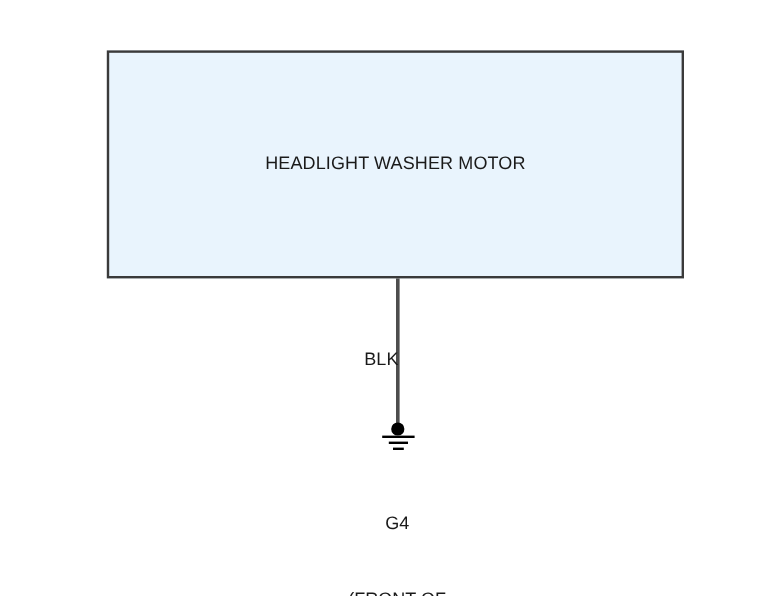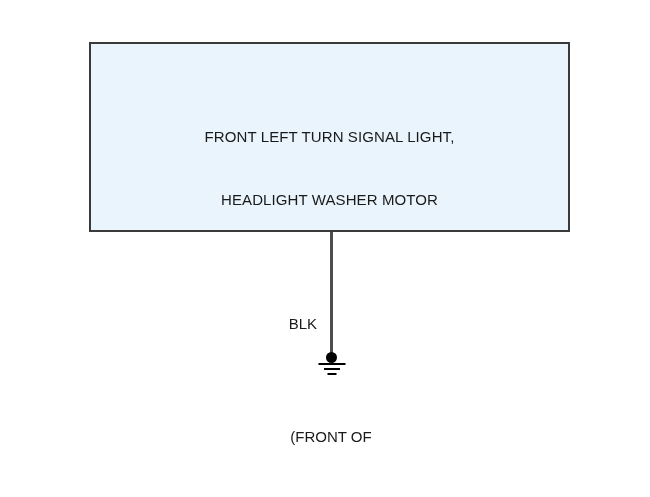--- a/index.html
+++ b/index.html
@@ -55,28 +55,27 @@
     position: absolute;
     left: 330px;
     top: 232px;
     width: 3px;
     height: 121px;
     background: #4d4d4d;
   }
 
   .wire-label {
     position: absolute;
-    left: 242px;
+    left: 257px;
     top: 290px;
     width: 75px;
     text-align: right;
     font-size: 15px;
     line-height: 19px;
     color: #1a1a1a;
-    margin-top: 24px;
   }
 
   
   .ground-symbol {
     position: absolute;
     left: 308px;
     top: 350px;
     width: 47px;
     height: 30px;
   }
@@ -127,35 +126,35 @@
     display: block;
   }
 </style>
 </head>
 <body>
 
 <div id="diagram">
 
   <div class="component-box">
     <div class="component-box-text">
-      <span class="line">FRONT LEFT TURN SIGNAL LIGHT,</span>
       <span class="line">HEADLIGHT WASHER MOTOR</span>
     </div>
   </div>
 
   <div class="wire"></div>
 
   <div class="wire-label">BLK</div>
 
   <div class="ground-symbol">
     <div class="ground-dot"></div>
     <div class="ground-bar ground-bar-1"></div>
     <div class="ground-bar ground-bar-2"></div>
     <div class="ground-bar ground-bar-3"></div>
   </div>
 
   <div class="ground-label">
+    <span class="line">G4</span>
     <span class="line">(FRONT OF</span>
     
     
   </div>
 
 </div>
 
 </body></html>

